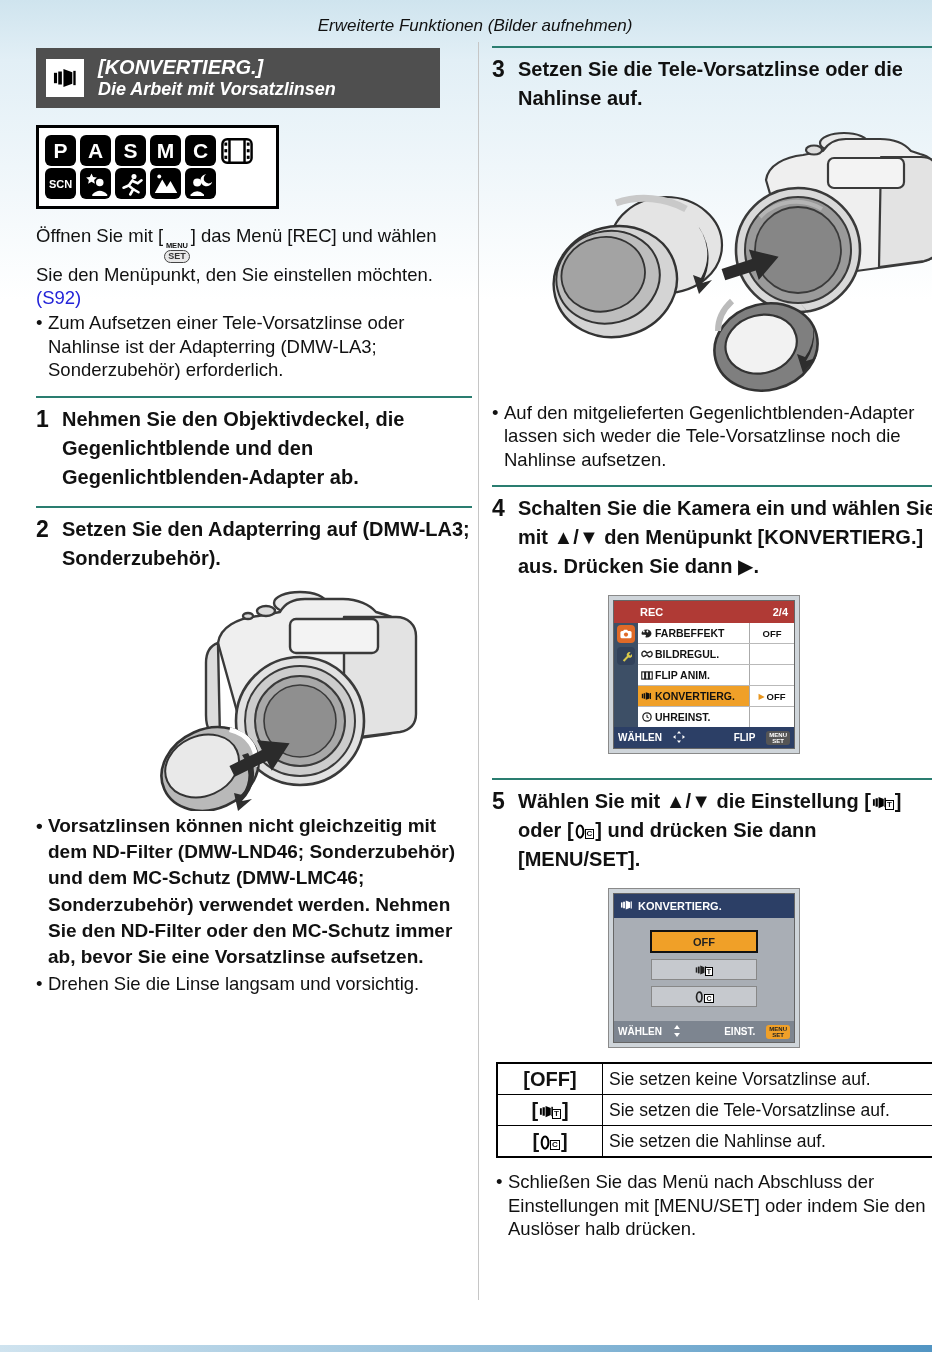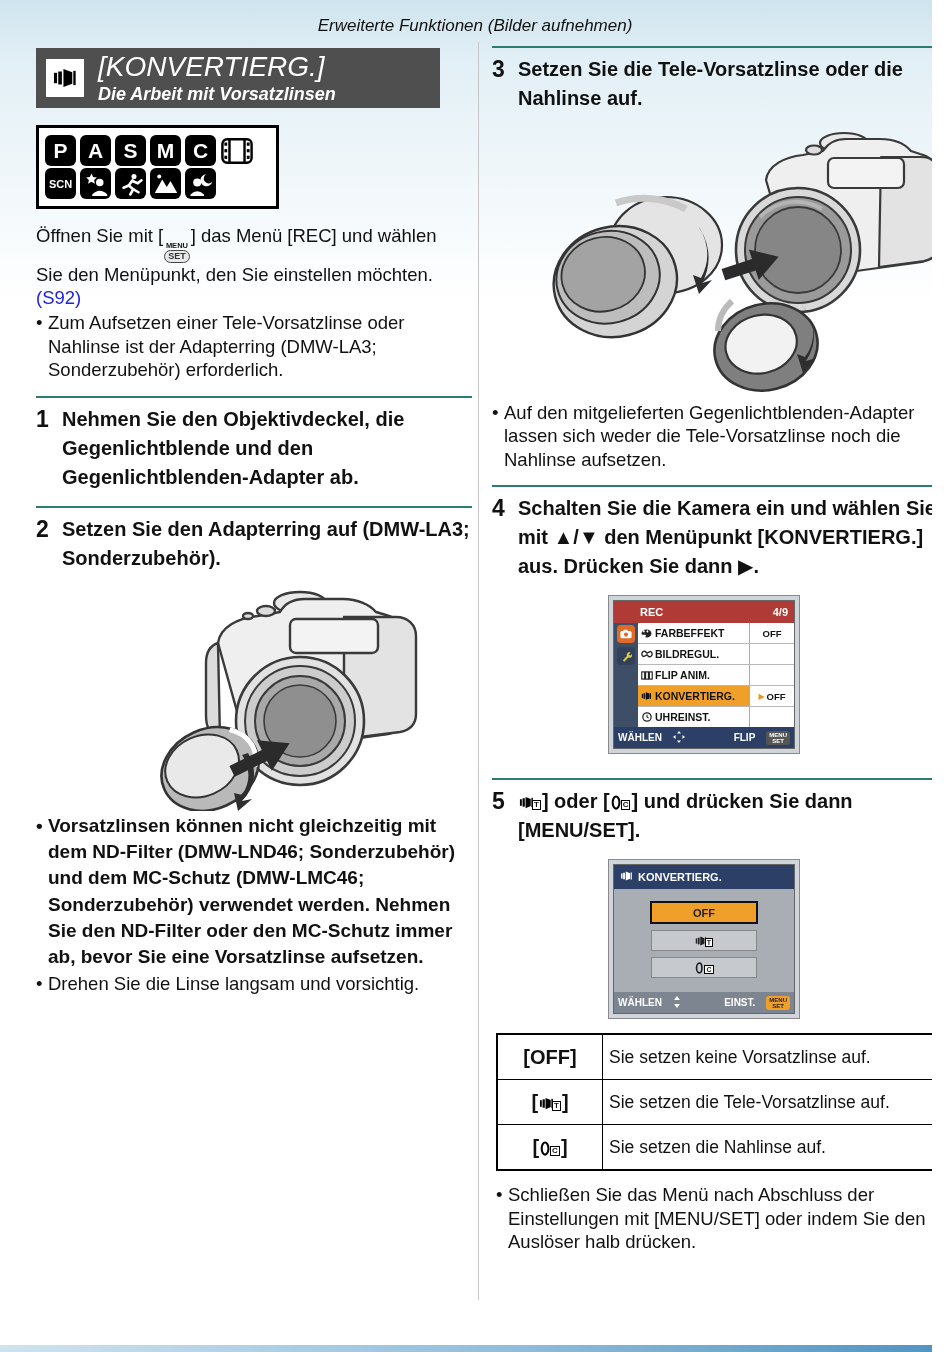--- a/index.html
+++ b/index.html
@@ -13,21 +13,21 @@
   .col-divider{position:absolute;left:478px;top:42px;height:1258px;width:1px;background:#c6c6c6;}
   .col-left{position:absolute;left:36px;top:48px;width:436px;}
   .col-right{position:absolute;left:492px;top:40px;width:446px;}
   .page-number{position:absolute;left:0;top:1303px;width:950px;text-align:center;
         font-style:italic;font-size:21px;letter-spacing:4px;color:#222;}
 
   
   .title-box{display:flex;align-items:center;gap:14px;background:#4f4f4f;color:#fff;
         width:404px;height:60px;padding:0 0 0 10px;box-sizing:border-box;margin-bottom:17px;}
   .title-icon{width:38px;height:38px;background:#fff;display:flex;align-items:center;justify-content:center;flex:0 0 auto;}
-  .title-text .t1{font-size:28px;font-weight:normal;font-style:italic;line-height:1.2;}
+  .title-text .t1{font-size:20px;font-weight:bold;font-style:italic;line-height:1.2;}
   .title-text .t2{font-size:18px;font-weight:bold;font-style:italic;line-height:1.2;}
 
   
   .mode-box{width:243px;border:3px solid #000;background:#fff;padding:5px 6px;box-sizing:border-box;margin-bottom:15px;}
   .mode-row{display:flex;gap:4px;margin:2px 0;}
   .mode-key{width:31px;height:31px;background:#000;border-radius:6px;color:#fff;
         display:flex;align-items:center;justify-content:center;font-weight:bold;font-size:21px;}
   .mode-key.scn{font-size:11px;letter-spacing:0;}
   .mode-ico{width:31px;height:31px;background:#000;border-radius:6px;display:flex;align-items:center;justify-content:center;}
   .mode-film{width:34px;height:31px;background:#fff;display:flex;align-items:center;justify-content:center;}
@@ -95,21 +95,21 @@
         padding:0 6px;font-size:11px;font-weight:bold;}
   .conv-body{background:#a9aeb5;padding:12px 0 14px 0;display:flex;flex-direction:column;align-items:center;gap:6px;}
   .conv-opt{width:104px;height:19px;display:flex;align-items:center;justify-content:center;
         background:#c6c9ce;border:1px solid #888;font-size:11px;font-weight:bold;color:#222;}
   .conv-opt.sel{background:#f0a028;border:2px solid #111;}
   .conv-foot{display:flex;justify-content:space-between;align-items:center;background:#7d8590;
         color:#fff;height:21px;padding:0 4px;font-size:10px;font-weight:bold;}
 
   
   .settings-table{border:2px solid #000;border-collapse:collapse;margin:14px 0 0 4px;width:440px;}
-  .settings-table td{border:1.5px solid #000;padding:10px 6px;font-size:17.5px;line-height:1.2;}
+  .settings-table td{border:1.5px solid #000;padding:3px 6px;font-size:17.5px;line-height:1.2;}
   .settings-table td.key{width:92px;text-align:center;font-weight:bold;font-size:20px;}
 </style>
 </head>
 <body>
 
 <div class="page">
 
   <div class="running-head">Erweiterte Funktionen (Bilder aufnehmen)</div>
 
   <div class="col-left">
@@ -310,21 +310,21 @@
     <div class="step">
       <span class="num">4</span>
       <span class="txt">Schalten Sie die Kamera ein und wählen Sie mit ▲/▼ den Menüpunkt [KONVERTIERG.] aus. Drücken Sie dann ▶.</span>
     </div>
 
     <div class="screen-row">
       <div class="lcd">
         <div class="lcd-screen">
           <div class="rec-head">
             <span>REC</span>
-            <span>4/9</span>
+            <span>2/4</span>
           </div>
           <div class="rec-body">
             <div class="rec-side">
               <span class="rec-tab">
                 <svg width="12" height="10" viewBox="0 0 14 11">
                     <rect x="0.5" y="2" width="13" height="8.5" rx="1.8" fill="#fff"></rect>
                     <rect x="4" y="0.5" width="5" height="2.5" rx="1" fill="#fff"></rect>
                     <circle cx="7" cy="6.2" r="2.4" fill="#e06a28"></circle>
                   </svg>
               </span>
@@ -434,21 +434,21 @@
             </span>
           </div>
         </div>
       </div>
 
     </div>
 
     <div class="step-rule" style="margin-top:24px"></div>
     <div class="step">
       <span class="num">5</span>
-      <span class="txt"><span class="lens-ico">
+      <span class="txt"><span>Wählen Sie mit ▲/▼ die Einstellung [</span><span class="lens-ico">
             <svg width="15" height="15" viewBox="0 0 16 16">
               <g fill="#000">
                 <rect x="1" y="4.5" width="2" height="7"></rect>
                 <rect x="3.8" y="3.5" width="2.4" height="9"></rect>
                 <path d="M7 2 L12.5 4.2 V11.8 L7 14 Z"></path>
                 <rect x="13.2" y="3" width="1.6" height="10"></rect>
               </g>
             </svg>
             <span class="boxed">T</span>
           </span><span>] oder [</span><span class="lens-ico">

